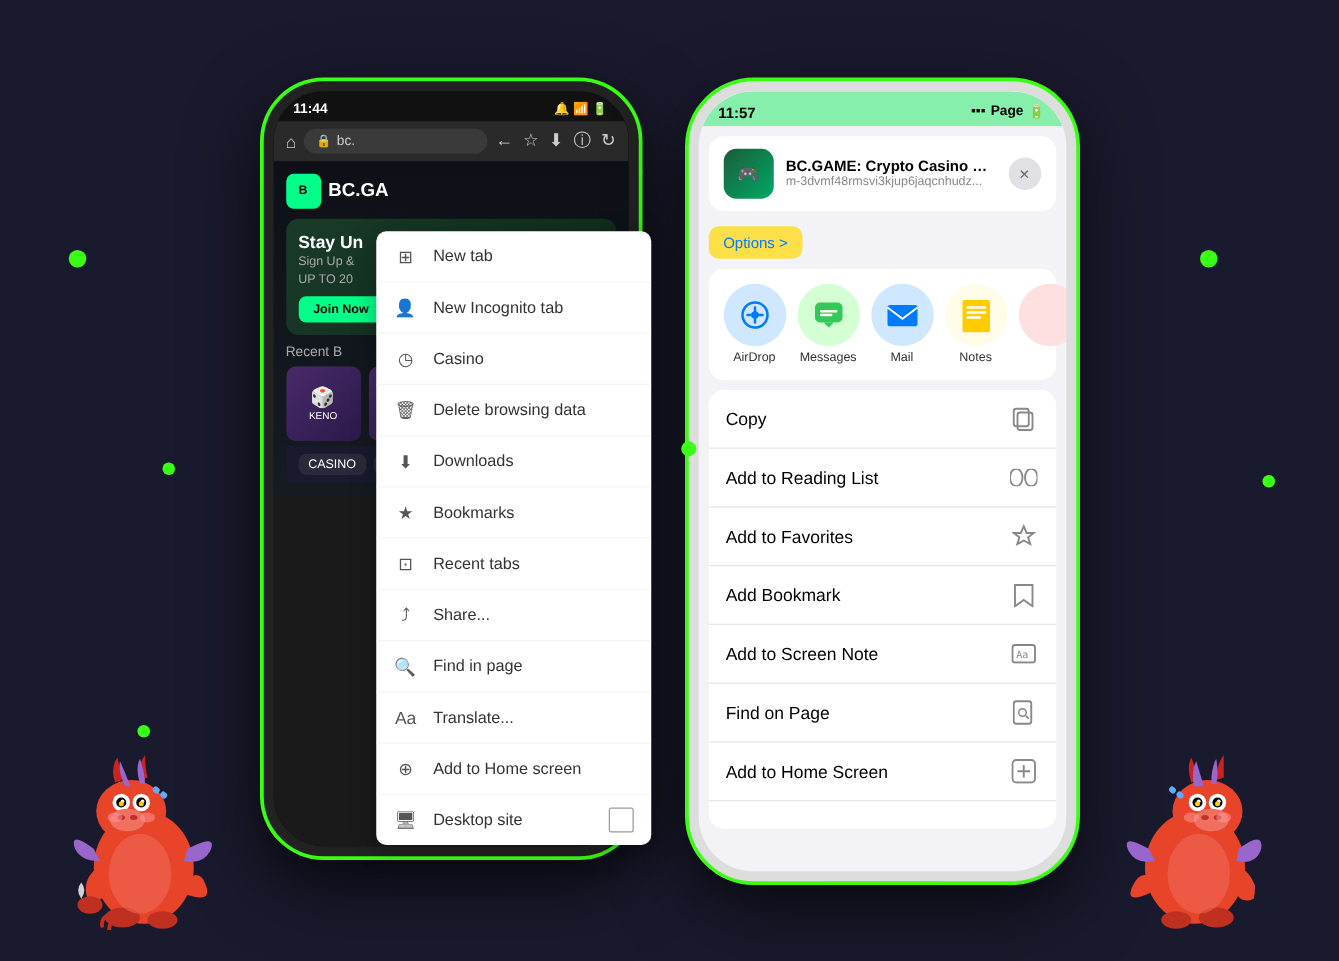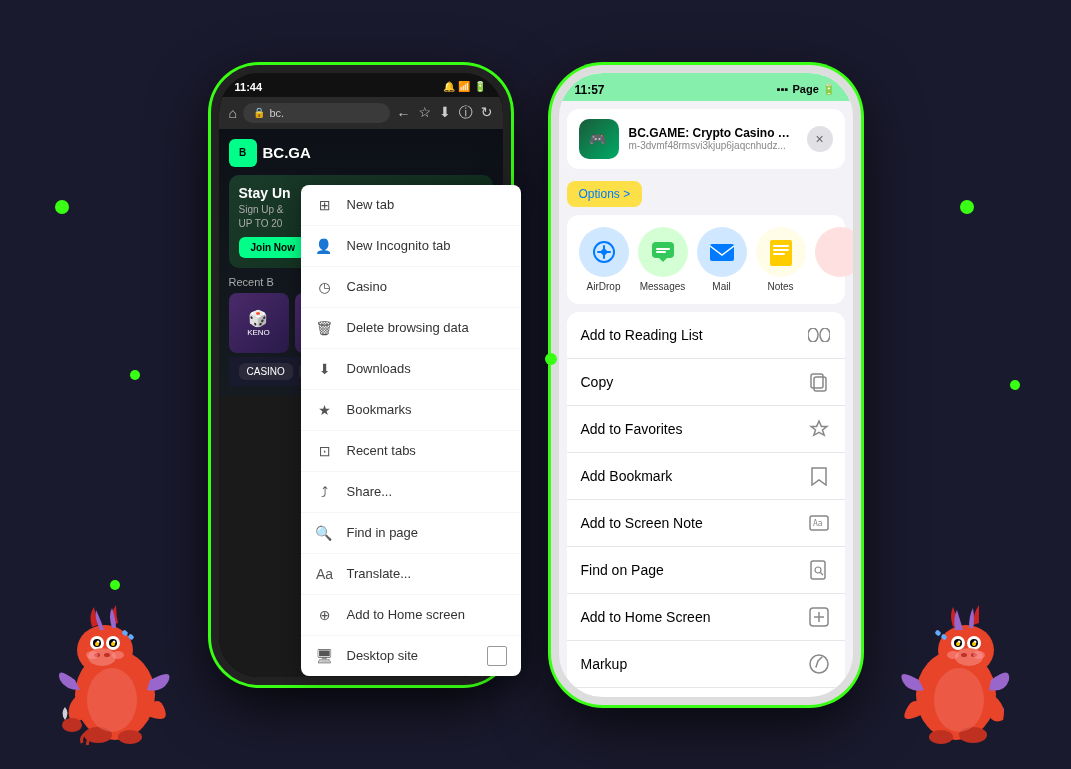--- a/index.html
+++ b/index.html
@@ -660,35 +660,35 @@
               <div class="ios-app-circle" style="background:#ffe0e0;">
                 
               </div>
 
             </div>
           </div>
 
           <div class="ios-action-list">
 
             <div class="ios-action-item">
+              <span>Copy</span>
+              <div class="ios-action-icon">
+                <svg width="20" height="20" viewBox="0 0 20 20">
+                    <rect x="5" y="5" width="12" height="14" rx="2" fill="none" stroke="#888" stroke-width="1.5"></rect>
+                    <rect x="2" y="2" width="12" height="14" rx="2" fill="none" stroke="#888" stroke-width="1.5"></rect>
+                  </svg>
+              </div>
+            </div>
+
+            <div class="ios-action-item">
               <span>Add to Reading List</span>
               <div class="ios-action-icon">
                 <svg width="22" height="14" viewBox="0 0 22 14">
                     <ellipse cx="5" cy="7" rx="5" ry="7" fill="none" stroke="#888" stroke-width="1.5"></ellipse>
                     <ellipse cx="17" cy="7" rx="5" ry="7" fill="none" stroke="#888" stroke-width="1.5"></ellipse>
-                  </svg>
-              </div>
-            </div>
-
-            <div class="ios-action-item">
-              <span>Copy</span>
-              <div class="ios-action-icon">
-                <svg width="20" height="20" viewBox="0 0 20 20">
-                    <rect x="5" y="5" width="12" height="14" rx="2" fill="none" stroke="#888" stroke-width="1.5"></rect>
-                    <rect x="2" y="2" width="12" height="14" rx="2" fill="none" stroke="#888" stroke-width="1.5"></rect>
                   </svg>
               </div>
             </div>
 
             <div class="ios-action-item">
               <span>Add to Favorites</span>
               <div class="ios-action-icon">
                 <svg width="20" height="20" viewBox="0 0 20 20">
                     <path d="M10 2l2.4 5.4H18l-4.5 3.5 1.7 5.4L10 13.4l-5.2 2.9 1.7-5.4L2 7.4h5.6z" fill="none" stroke="#888" stroke-width="1.5"></path>
                   </svg>
@@ -729,29 +729,20 @@
               <span>Add to Home Screen</span>
               <div class="ios-action-icon">
                 <svg width="20" height="20" viewBox="0 0 20 20">
                     <rect x="1" y="1" width="18" height="18" rx="3" fill="none" stroke="#888" stroke-width="1.5"></rect>
                     <line x1="10" y1="5" x2="10" y2="15" stroke="#888" stroke-width="1.5"></line>
                     <line x1="5" y1="10" x2="15" y2="10" stroke="#888" stroke-width="1.5"></line>
                   </svg>
               </div>
             </div>
 
-            <div class="ios-action-item">
-              <span>Markup</span>
-              <div class="ios-action-icon">
-                <svg width="20" height="20" viewBox="0 0 20 20">
-                    <circle cx="10" cy="10" r="9" fill="none" stroke="#888" stroke-width="1.5"></circle>
-                    <path d="M7 13l2-6 4-4" stroke="#888" stroke-width="1.5" fill="none" stroke-linecap="round"></path>
-                  </svg>
-              </div>
-            </div>
 
             <div class="ios-action-item">
               
               
             </div>
 
           </div>
         </div>
 
       </div>

